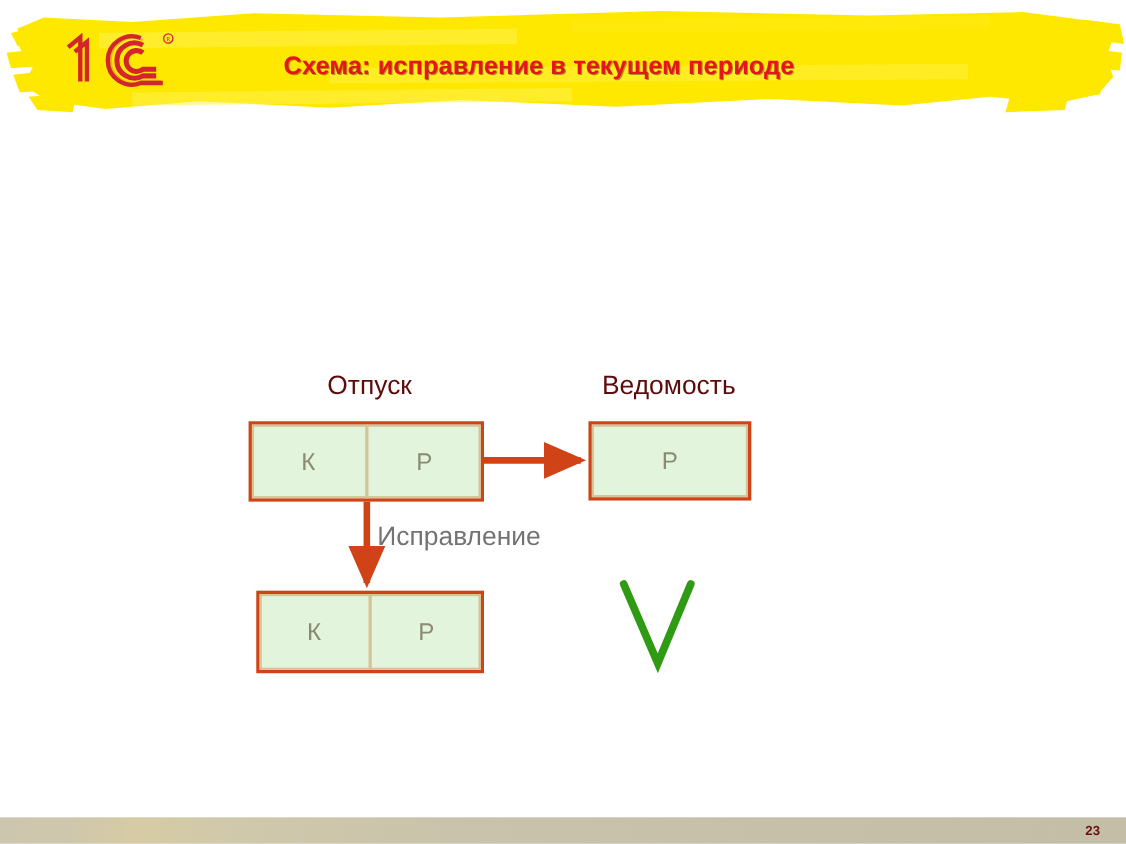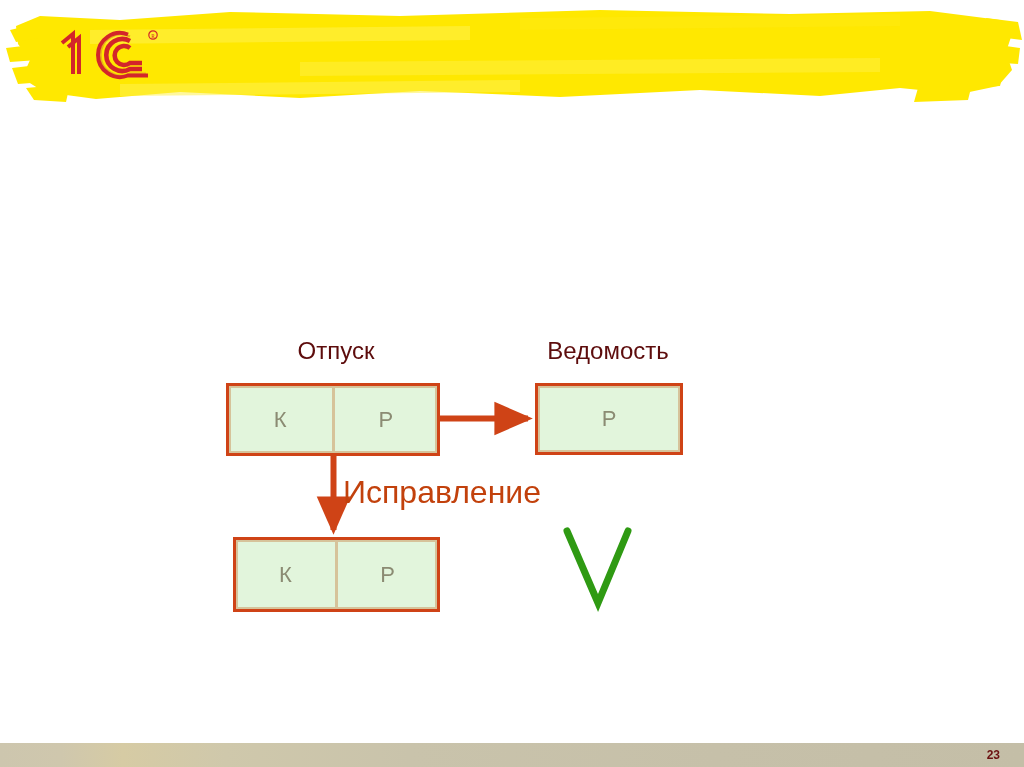--- a/index.html
+++ b/index.html
@@ -140,22 +140,22 @@
     position: absolute;
     left: 0;
     top: 0;
     pointer-events: none;
   }
 
   #label-ispravlenie {
     position: absolute;
     left: 343px;
     top: 474px;
-    font-size: 32px;
-    color: #c2410c;
+    font-size: 24px;
+    color: #737373;
     white-space: nowrap;
   }
 
   
   #checkmark {
     position: absolute;
     left: 558px;
     top: 522px;
     width: 80px;
     height: 92px;
@@ -229,20 +229,21 @@
       <g fill="none" stroke="#d3262a" stroke-width="4">
         <path d="M72,8.5 A22,22 0 1,0 72,49.5 L92,49.5"></path>
       </g>
 
       <g>
         <circle cx="97" cy="9" r="4.2" fill="none" stroke="#d3262a" stroke-width="1.2"></circle>
         <text x="97" y="11.6" font-size="5.4" fill="#d3262a" text-anchor="middle" font-family="'Liberation Serif', serif">R</text>
       </g>
     </svg>
 
+    <div id="title">Схема: исправление в текущем периоде</div>
   </div>
 
   <div id="diagram">
 
     <div class="node-label" id="label-vedom">Ведомость</div>
 
     <div class="node-label" id="label-otpusk">Отпуск</div>
 
     <svg id="arrows" width="1024" height="720" viewBox="0 0 1024 720">
       <defs>

